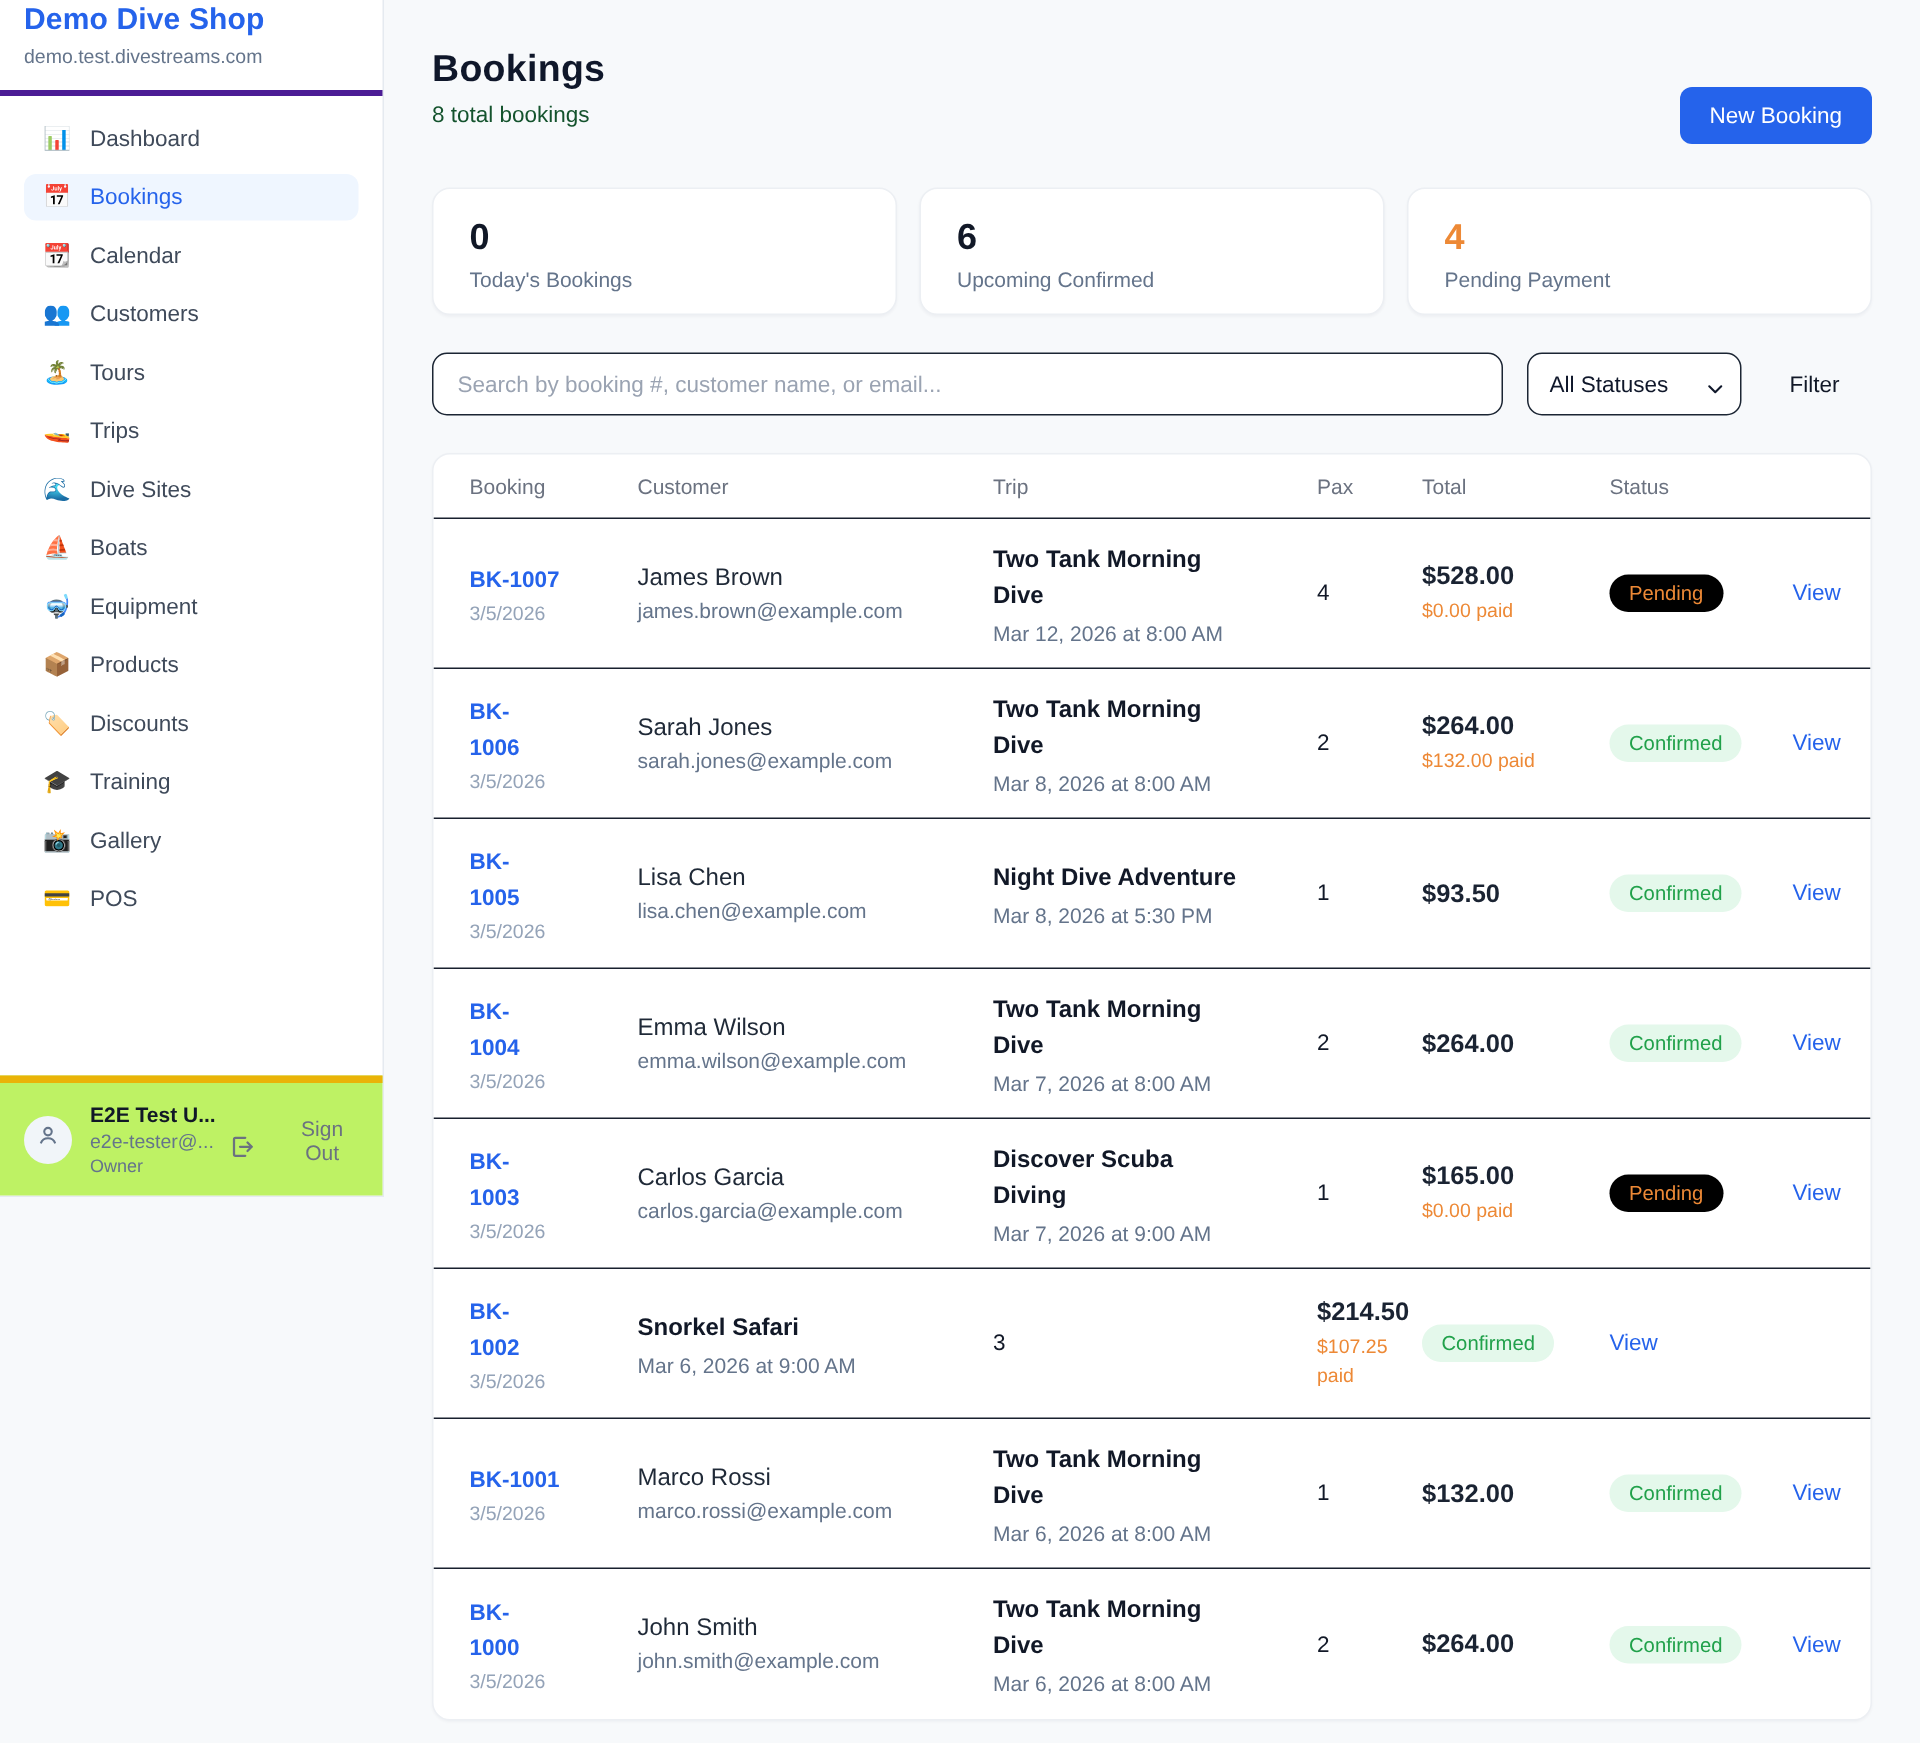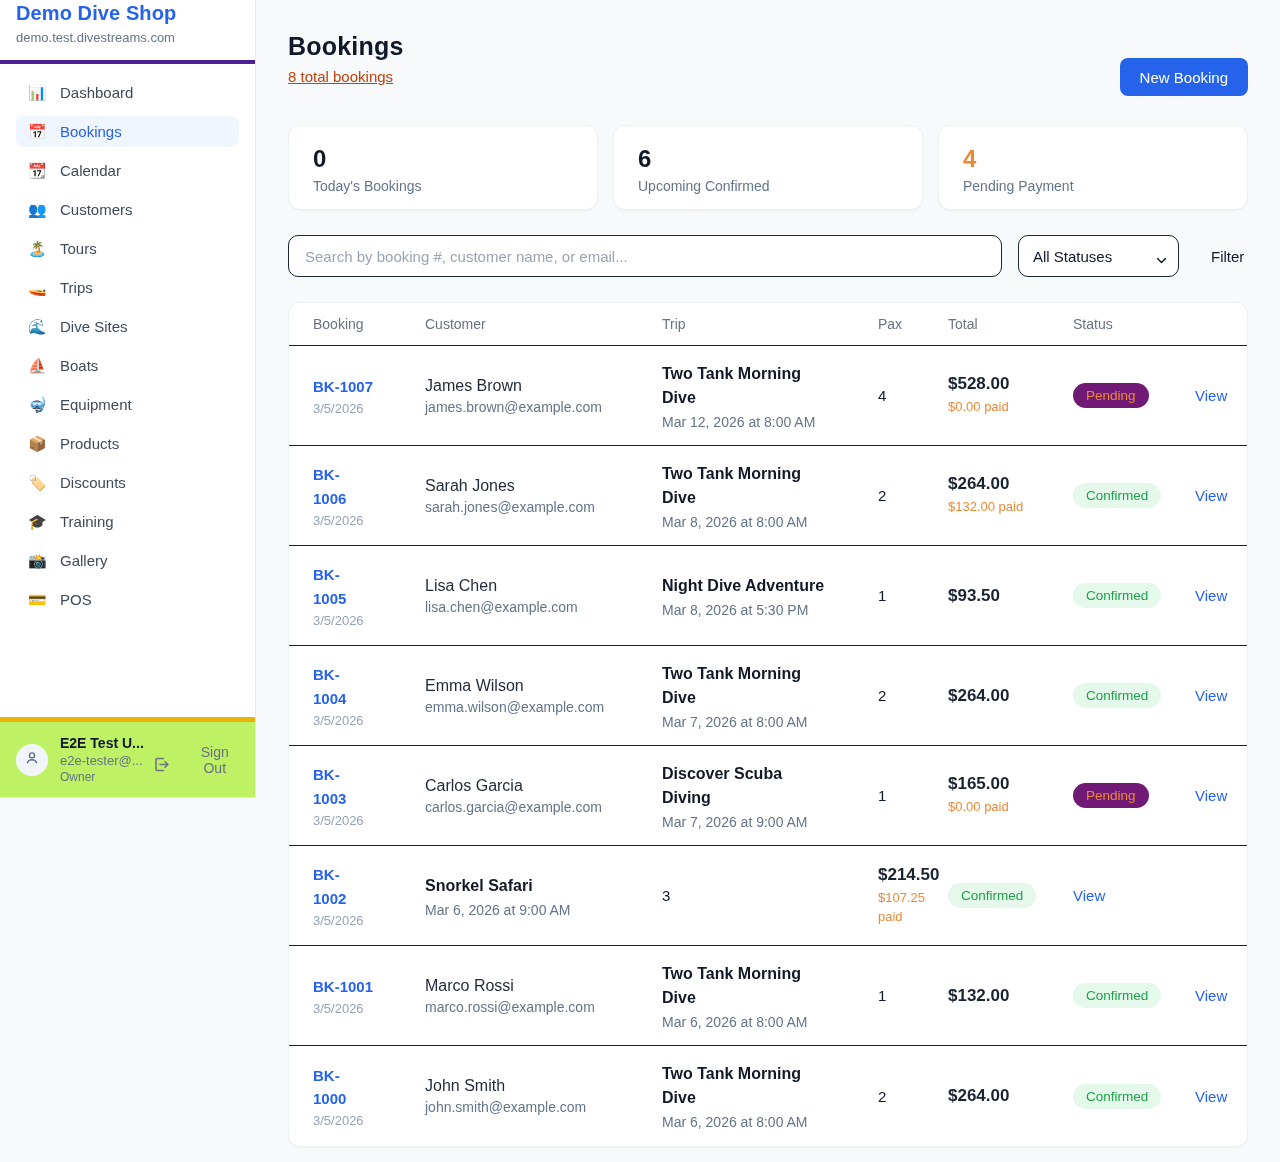--- a/index.html
+++ b/index.html
@@ -52,21 +52,21 @@
     margin-left:auto; display:flex; align-items:flex-end; gap:20px;
     font-size:14px; color:#6b7280; cursor:pointer; background:none; border:none;
     font-family:inherit;
   }
 
   
   .main { position:absolute; left:256px; top:0; width:1024px; height:1162px; padding:32px; }
 
   .page-header { display:flex; justify-content:space-between; align-items:flex-start; }
   .page-title { font-size:25px; font-weight:700; color:#0f172a; letter-spacing:.2px; }
-  .page-subtitle { font-size:15px; color:#c2410c; margin-top:7px;text-decoration:underline; }
+  .page-subtitle { font-size:15px; color:#14532d; margin-top:7px; }
   .btn-primary {
     background:#2563eb; color:#fff; border:none; border-radius:8px;
     font-size:15px; font-weight:500; padding:0 20px; height:38px; margin-top:26px;
     cursor:pointer; font-family:inherit;
   }
 
   .stats { display:flex; gap:15px; margin-top:29px; }
   .stat-card {
     flex:1; background:#fff; border:1px solid #eceff3; border-radius:12px;
     padding:19px 24px; height:85px;
@@ -78,21 +78,21 @@
 
   .filter-row { display:flex; align-items:center; margin-top:25px; }
   .search-input {
     width:714px; height:42px; border:1.5px solid #1b2533; border-radius:10px;
     padding:16px 16px; font-size:15px; color:#0f172a; background:#fff;
     font-family:inherit; outline:none;
   }
   .search-input::placeholder { color:#9aa3b2; }
   .select-wrap { position:relative; margin-left:16px; }
   .status-select {
-    height:42px; width:161px; border:1.5px solid #1b2533; border-radius:10px;
+    height:42px; width:143px; border:1.5px solid #1b2533; border-radius:10px;
     background:#fff; font-size:15px; color:#0f172a; padding:0 30px 0 14px;
     appearance:none; -webkit-appearance:none; font-family:inherit; cursor:pointer;
   }
   .select-chevron { position:absolute; right:12px; top:16px; pointer-events:none; }
   .filter-btn {
     margin-left:32px; background:none; border:none; font-size:15px; font-weight:500;
     color:#111827; cursor:pointer; font-family:inherit;
   }
 
   
@@ -115,21 +115,21 @@
   .cust-name { font-size:16px; color:#1f2937; }
   .cust-email { font-size:14px; color:#64748b; margin-top:4px; }
   .trip-name { font-size:16px; font-weight:600; color:#111827; line-height:1.5; }
   .trip-date { font-size:14px; color:#64748b; margin-top:4px; }
   .pax { font-size:15px; color:#111827; }
   .total { font-size:17px; font-weight:700; color:#1a2332; }
   .paid { font-size:13px; color:#ed8936; margin-top:4px; max-width:80px; line-height:1.45; }
   .badge {
     display:inline-block; border-radius:999px; padding:5px 13px; font-size:13.5px;
   }
-  .badge.pending { background:#701a75; color:#ed8936; }
+  .badge.pending { background:#000000; color:#ed8936; }
   .badge.confirmed { background:#e4f8eb; color:#21a14b; }
   .view-link { font-size:15px; font-weight:500; color:#2563eb; cursor:pointer; }
 </style>
 </head>
 <body>
 
 <aside class="sidebar">
   <div class="brand">
     <div class="brand-name">Demo Dive Shop</div>
     <div class="brand-domain">demo.test.divestreams.com</div>

